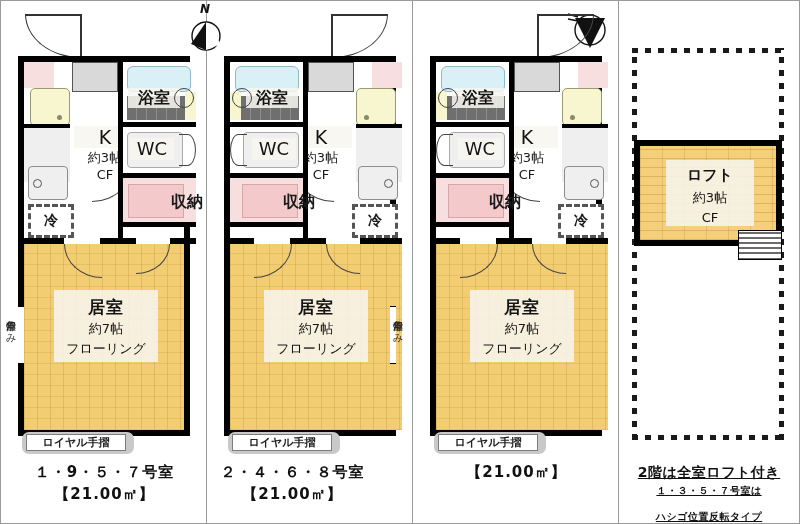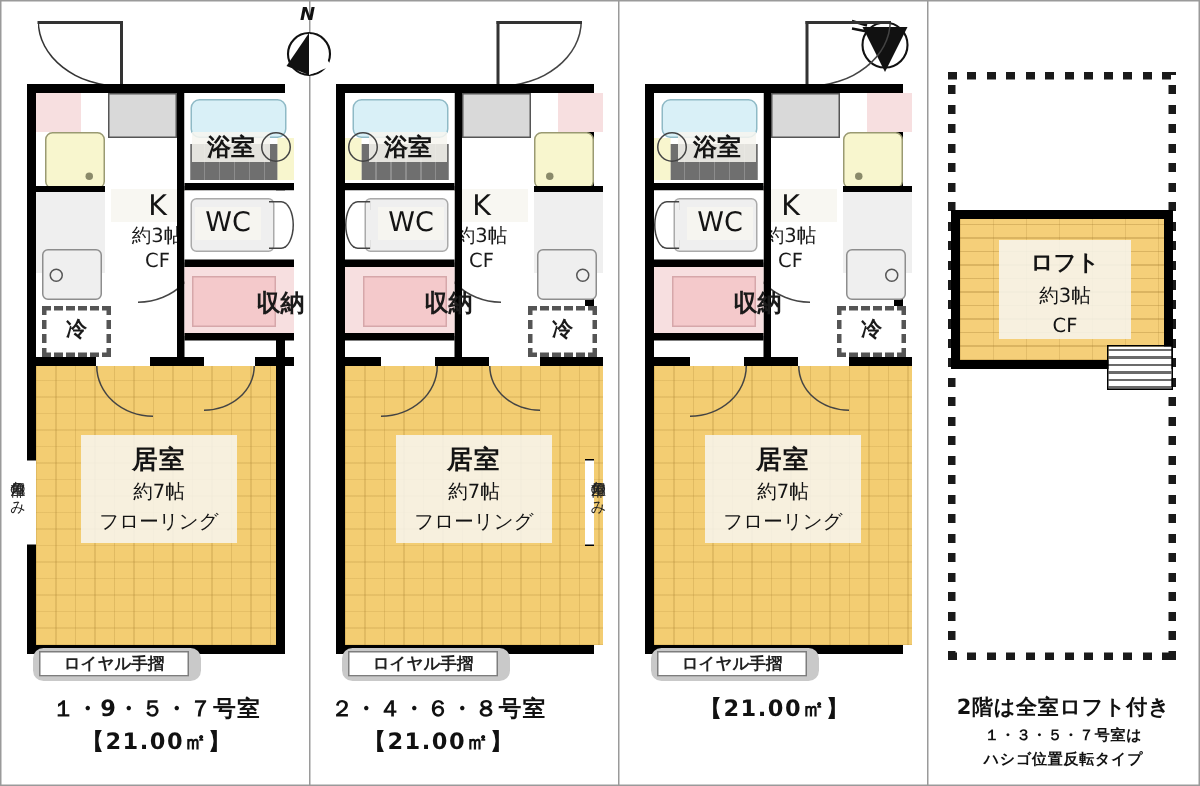--- a/index.html
+++ b/index.html
@@ -397,20 +397,20 @@
       <div class="wood-h" style="left:0;top:0;width:136px;height:94px;"></div>
       <div class="lbl-box jp" style="left:26px;top:14px;width:88px;height:66px;padding-top:6px;">
         <div class="t-loft jp">ロフト</div>
         <div class="t-live2 jp" style="margin-top:4px;">約3帖</div>
         <div class="t-live2 jp" style="margin-top:4px;">CF</div>
       </div>
     </div>
 
     <div class="ladder" style="left:118px;top:230px;width:44px;height:30px;"></div>
 
-    <div class="caption" style="left:0;top:462px;width:178px;">
+    <div class="caption" style="left:0;top:462px;width:178px;text-decoration:underline;">
       <div class="note-t jp">2階は全室ロフト付き</div>
       <div class="note-s jp" style="margin-top:2px;">１・３・５・７号室は</div>
-      <div class="note-s jp" style="margin-top:1px;">ハシゴ位置反転タイプ</div>
+      <div class="note-s jp" style="margin-top:11px;">ハシゴ位置反転タイプ</div>
     </div>
   </div>
 
 </div>
 
 </body></html>

